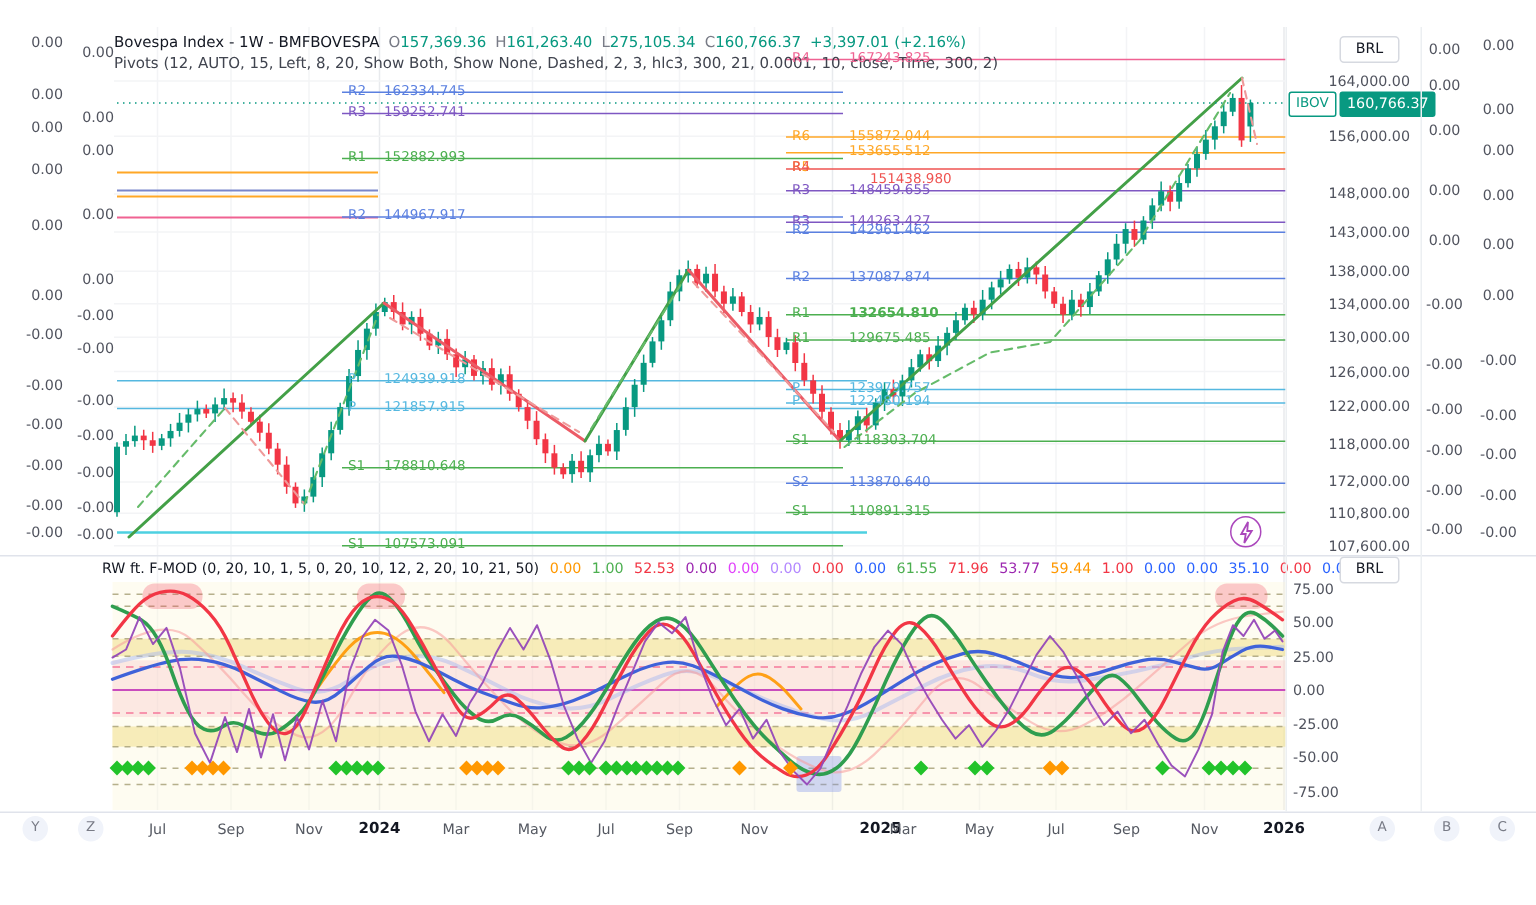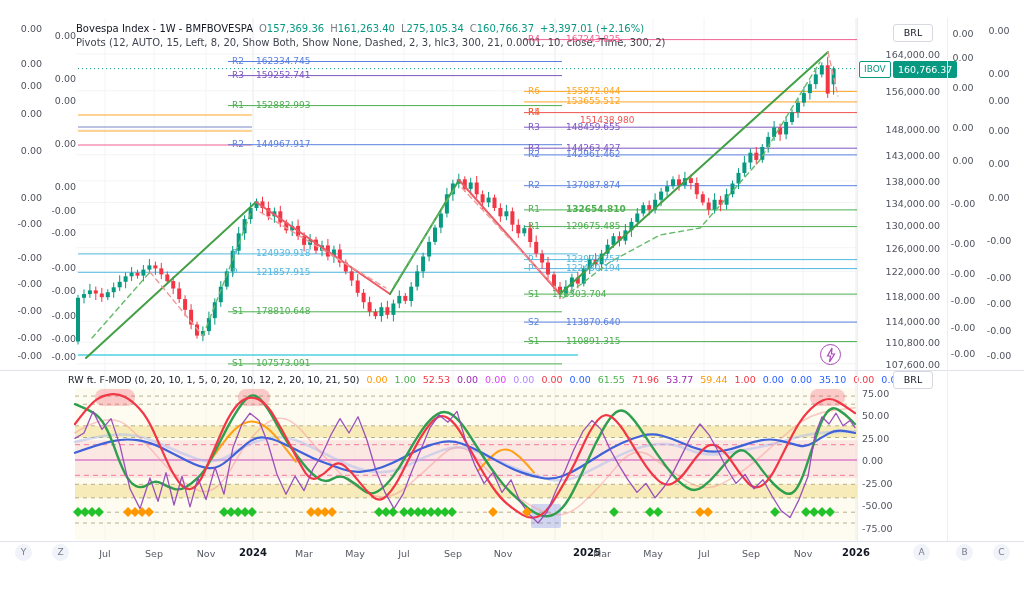--- a/index.html
+++ b/index.html
@@ -484,21 +484,21 @@
       <div class="pl" style="left:566px;top:180.2px;color:#5b80e0;">137087.874</div>
       <div class="pl" style="left:528px;top:204.4px;color:#4caf50;">R1</div>
       <div class="pl" style="left:566px;top:204.4px;color:#4caf50;font-weight:bold;">132654.810</div>
       <div class="pl" style="left:528px;top:221.1px;color:#4caf50;">R1</div>
       <div class="pl" style="left:566px;top:221.1px;color:#4caf50;">129675.485</div>
       <div class="pl" style="left:528px;top:254.1px;color:#55b8e0;">P</div>
       <div class="pl" style="left:566px;top:254.1px;color:#55b8e0;">123979.757</div>
       <div class="pl" style="left:528px;top:263.1px;color:#55b8e0;">P</div>
       <div class="pl" style="left:566px;top:263.1px;color:#55b8e0;">122480.194</div>
       <div class="pl" style="left:528px;top:288.6px;color:#4caf50;">S1</div>
-      <div class="pl" style="left:552px;top:288.6px;color:#4caf50;">118303.704</div>
+      <div class="pl" style="left:570px;top:288.6px;color:#4caf50;">118303.704</div>
       <div class="pl" style="left:528px;top:316.6px;color:#5b80e0;">S2</div>
       <div class="pl" style="left:566px;top:316.6px;color:#5b80e0;">113870.640</div>
       <div class="pl" style="left:528px;top:336.1px;color:#4caf50;">S1</div>
       <div class="pl" style="left:566px;top:336.1px;color:#4caf50;">110891.315</div>
     </div>
 
   <div id="left-col-a">
       <div class="axlab r" style="left:4px;width:38px;top:23px;position:absolute;">0.00</div>
       <div class="axlab r" style="left:4px;width:38px;top:58px;position:absolute;">0.00</div>
       <div class="axlab r" style="left:4px;width:38px;top:80px;position:absolute;">0.00</div>
@@ -530,21 +530,21 @@
       <div class="axlab r" style="left:860px;top:49.0px;width:80px;">164,000.00</div>
       <div class="axlab r" style="left:860px;top:85.8px;width:80px;">156,000.00</div>
       <div class="axlab r" style="left:860px;top:124.4px;width:80px;">148,000.00</div>
       <div class="axlab r" style="left:860px;top:149.7px;width:80px;">143,000.00</div>
       <div class="axlab r" style="left:860px;top:175.9px;width:80px;">138,000.00</div>
       <div class="axlab r" style="left:860px;top:197.5px;width:80px;">134,000.00</div>
       <div class="axlab r" style="left:860px;top:219.8px;width:80px;">130,000.00</div>
       <div class="axlab r" style="left:860px;top:242.7px;width:80px;">126,000.00</div>
       <div class="axlab r" style="left:860px;top:266.4px;width:80px;">122,000.00</div>
       <div class="axlab r" style="left:860px;top:290.9px;width:80px;">118,000.00</div>
-      <div class="axlab r" style="left:860px;top:316.3px;width:80px;">114,000.00</div>
+      <div class="axlab r" style="left:860px;top:316.3px;width:80px;">172,000.00</div>
       <div class="axlab r" style="left:860px;top:337.2px;width:80px;text-align:right;">110,800.00</div>
       <div class="axlab r" style="left:860px;top:358.8px;width:80px;">107,600.00</div>
     </div>
   <div id="right-col-c">
       <div class="axlab c" style="left:943px;width:40px;top:28px;position:absolute;">0.00</div>
       <div class="axlab c" style="left:943px;width:40px;top:52px;position:absolute;">0.00</div>
       <div class="axlab c" style="left:943px;width:40px;top:82px;position:absolute;">0.00</div>
       <div class="axlab c" style="left:943px;width:40px;top:122px;position:absolute;">0.00</div>
       <div class="axlab c" style="left:943px;width:40px;top:155px;position:absolute;">0.00</div>
       <div class="axlab c" style="left:943px;width:40px;top:198px;position:absolute;">-0.00</div>

